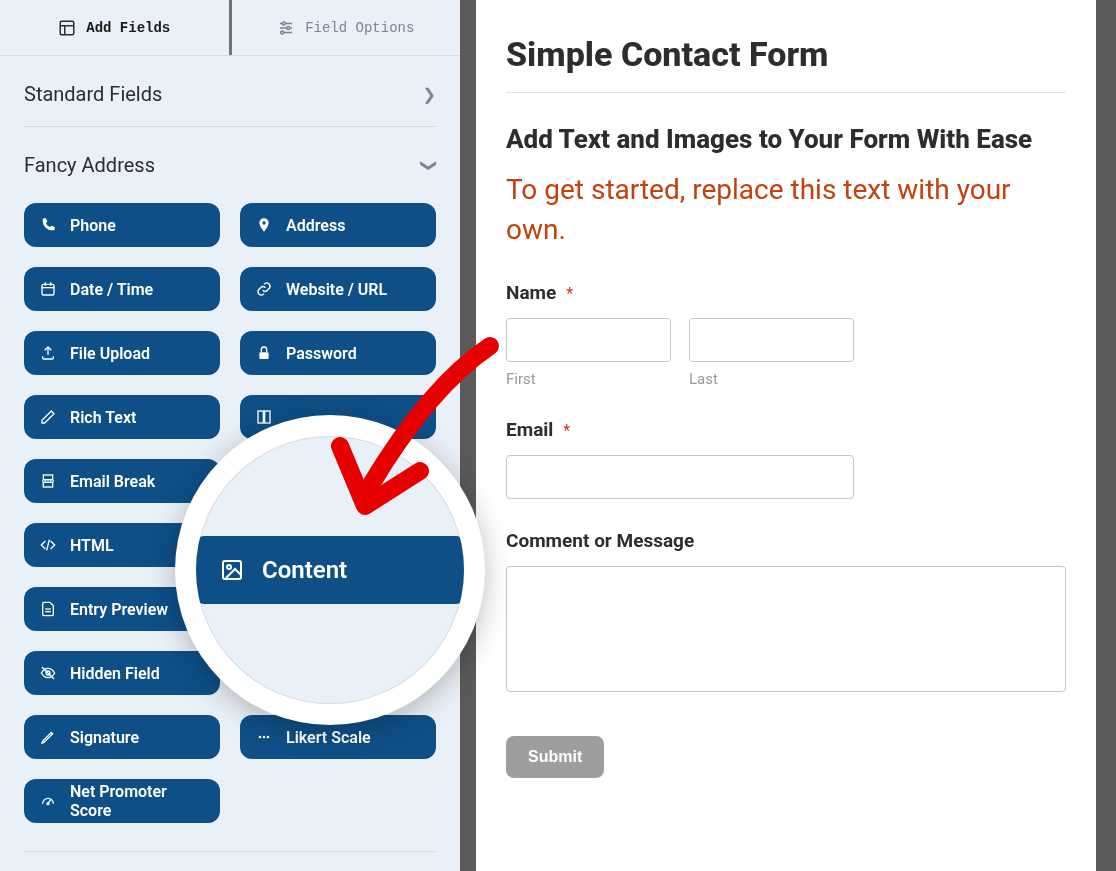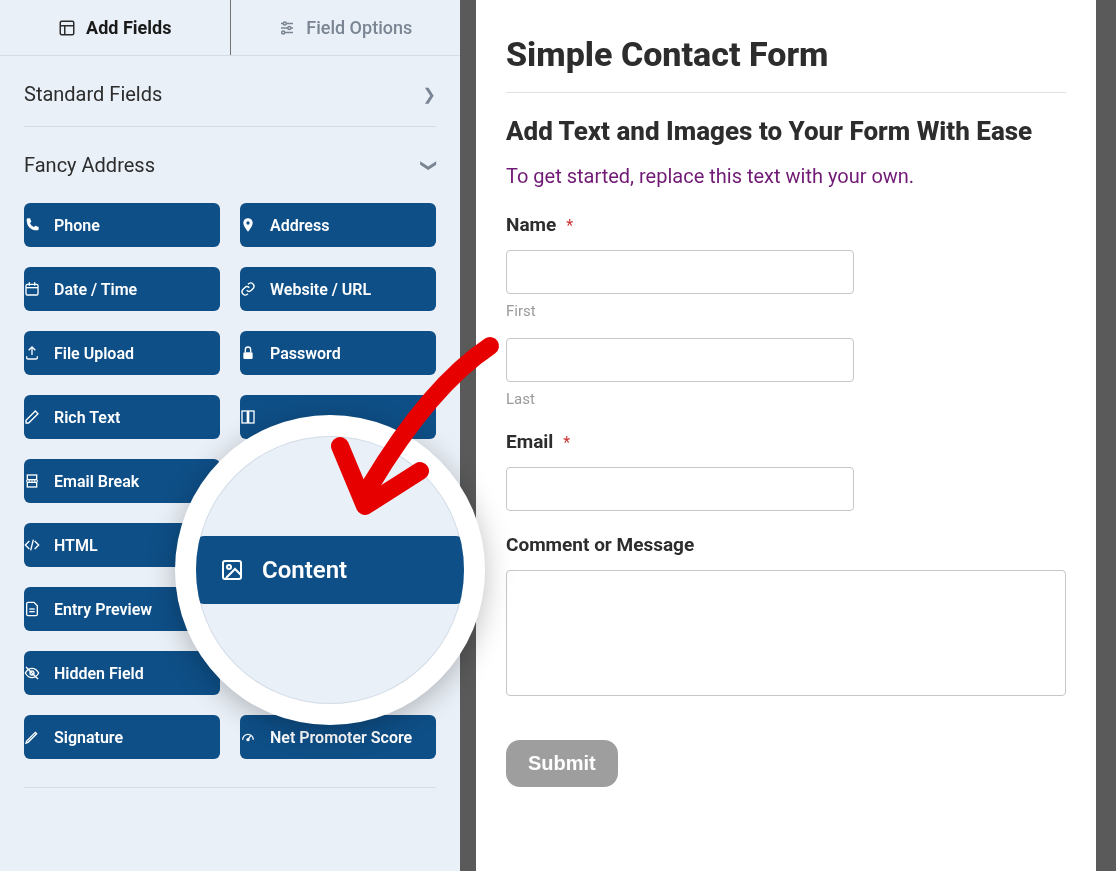--- a/index.html
+++ b/index.html
@@ -28,32 +28,33 @@
     display: flex;
     height: 56px;
     border-bottom: 1px solid #d4dde7;
   }
   .tab {
     flex: 1;
     display: flex;
     align-items: center;
     justify-content: center;
     gap: 10px;
-    font-size: 18px;
+    font-size: 14px;
     font-weight: 700;
     color: #2d2d2d;
     cursor: pointer;
+    font-family: Liberation Mono, monospace;
   }
   .tab.active {
     color: #1a1a1a;
   }
   .tab.inactive {
     color: #7a8593;
     font-weight: 500;
-    border-left: 1px solid #737373;
+    border-left: 3px solid #737373;
   }
   .tab .ic { width: 18px; height: 18px; }
   .sections {
     flex: 1;
     overflow: hidden;
     padding: 0 24px 24px 24px;
   }
   .section-header {
     display: flex;
     align-items: center;
@@ -69,26 +70,26 @@
   .chev { color: #7a8593; font-size: 16px; }
   .field-grid {
     display: grid;
     grid-template-columns: 1fr 1fr;
     gap: 20px 20px;
     padding-top: 6px;
   }
   .field-btn {
     background: #0e4f87;
     color: #fff;
-    border-radius: 6px;
+    border-radius: 12px;
     height: 44px;
     display: flex;
     align-items: center;
     gap: 14px;
-    padding: 0 0;
+    padding: 0 16px;
     font-size: 16px;
     font-weight: 600;
     cursor: pointer;
     position: relative;
   }
   .field-btn .ic { width: 16px; height: 16px; flex-shrink: 0; }
   .sections hr.divider {
     border: none;
     border-top: 1px solid #d4dde7;
     margin-top: 28px;
@@ -109,45 +110,44 @@
     height: 100%;
     padding: 34px 30px;
   }
   .form-title {
     font-size: 34px;
     font-weight: 800;
     color: #2d2d2d;
     padding-bottom: 18px;
     border-bottom: 1px solid #e1e1e1;
   }
-  .block { margin-top: 22px; }
+  .block { margin-top: 30px; }
   .content-heading {
     font-size: 26px;
     font-weight: 800;
     color: #2d2d2d;
     line-height: 1.25;
   }
   .content-text {
-    font-size: 20px;
-    color: #701a75;
+    font-size: 28px;
+    color: #c2410c;
     margin-top: 14px;
     line-height: 1.45;
   }
   .label {
     font-size: 19px;
     font-weight: 700;
     color: #2d2d2d;
   }
   .req { color: #cc3333; margin-left: 6px; }
   .name-row {
     display: flex;
     gap: 18px;
     margin-top: 14px;
     max-width: 348px;
-    flex-direction: column;
   }
   .name-col { flex: 1; }
   .input {
     width: 100%;
     height: 44px;
     border: 1px solid #c6c6c6;
     border-radius: 4px;
     padding: 0 10px;
     font-size: 16px;
   }
@@ -164,23 +164,23 @@
   .sublabel {
     font-size: 15px;
     color: #9a9a9a;
     margin-top: 8px;
   }
   .email-input { margin-top: 14px; max-width: 348px; }
   .submit-btn {
     background: #9e9e9e;
     color: #fff;
     border: none;
-    border-radius: 14px;
+    border-radius: 8px;
     padding: 12px 22px;
-    font-size: 20px;
+    font-size: 16px;
     font-weight: 700;
     margin-top: 40px;
     cursor: pointer;
   }
 
   
   .magnifier {
     position: absolute;
     left: 175px;
     top: 415px;
@@ -362,20 +362,28 @@
               <line x1="3" y1="3" x2="21" y2="21"></line>
             </svg>
           <span>Hidden Field</span>
         </div>
         <div></div>
         <div class="field-btn">
           <svg class="ic" viewBox="0 0 24 24" fill="none" stroke="#fff" stroke-width="2">
               <path d="M3 21l3-1 13-13-2-2L4 18l-1 3z"></path>
             </svg>
           <span>Signature</span>
+        </div>
+        <div class="field-btn">
+          <svg class="ic" viewBox="0 0 24 24" fill="#fff">
+              <circle cx="6" cy="12" r="2"></circle>
+              <circle cx="12" cy="12" r="2"></circle>
+              <circle cx="18" cy="12" r="2"></circle>
+            </svg>
+          <span>Likert Scale</span>
         </div>
         <div class="field-btn">
           <svg class="ic" viewBox="0 0 24 24" fill="none" stroke="#fff" stroke-width="2">
               <path d="M4 16a8 8 0 0 1 16 0"></path>
               <line x1="12" y1="16" x2="16" y2="10"></line>
               <circle cx="12" cy="16" r="1.5" fill="#fff"></circle>
             </svg>
           <span>Net Promoter Score</span>
         </div>
       </div>

